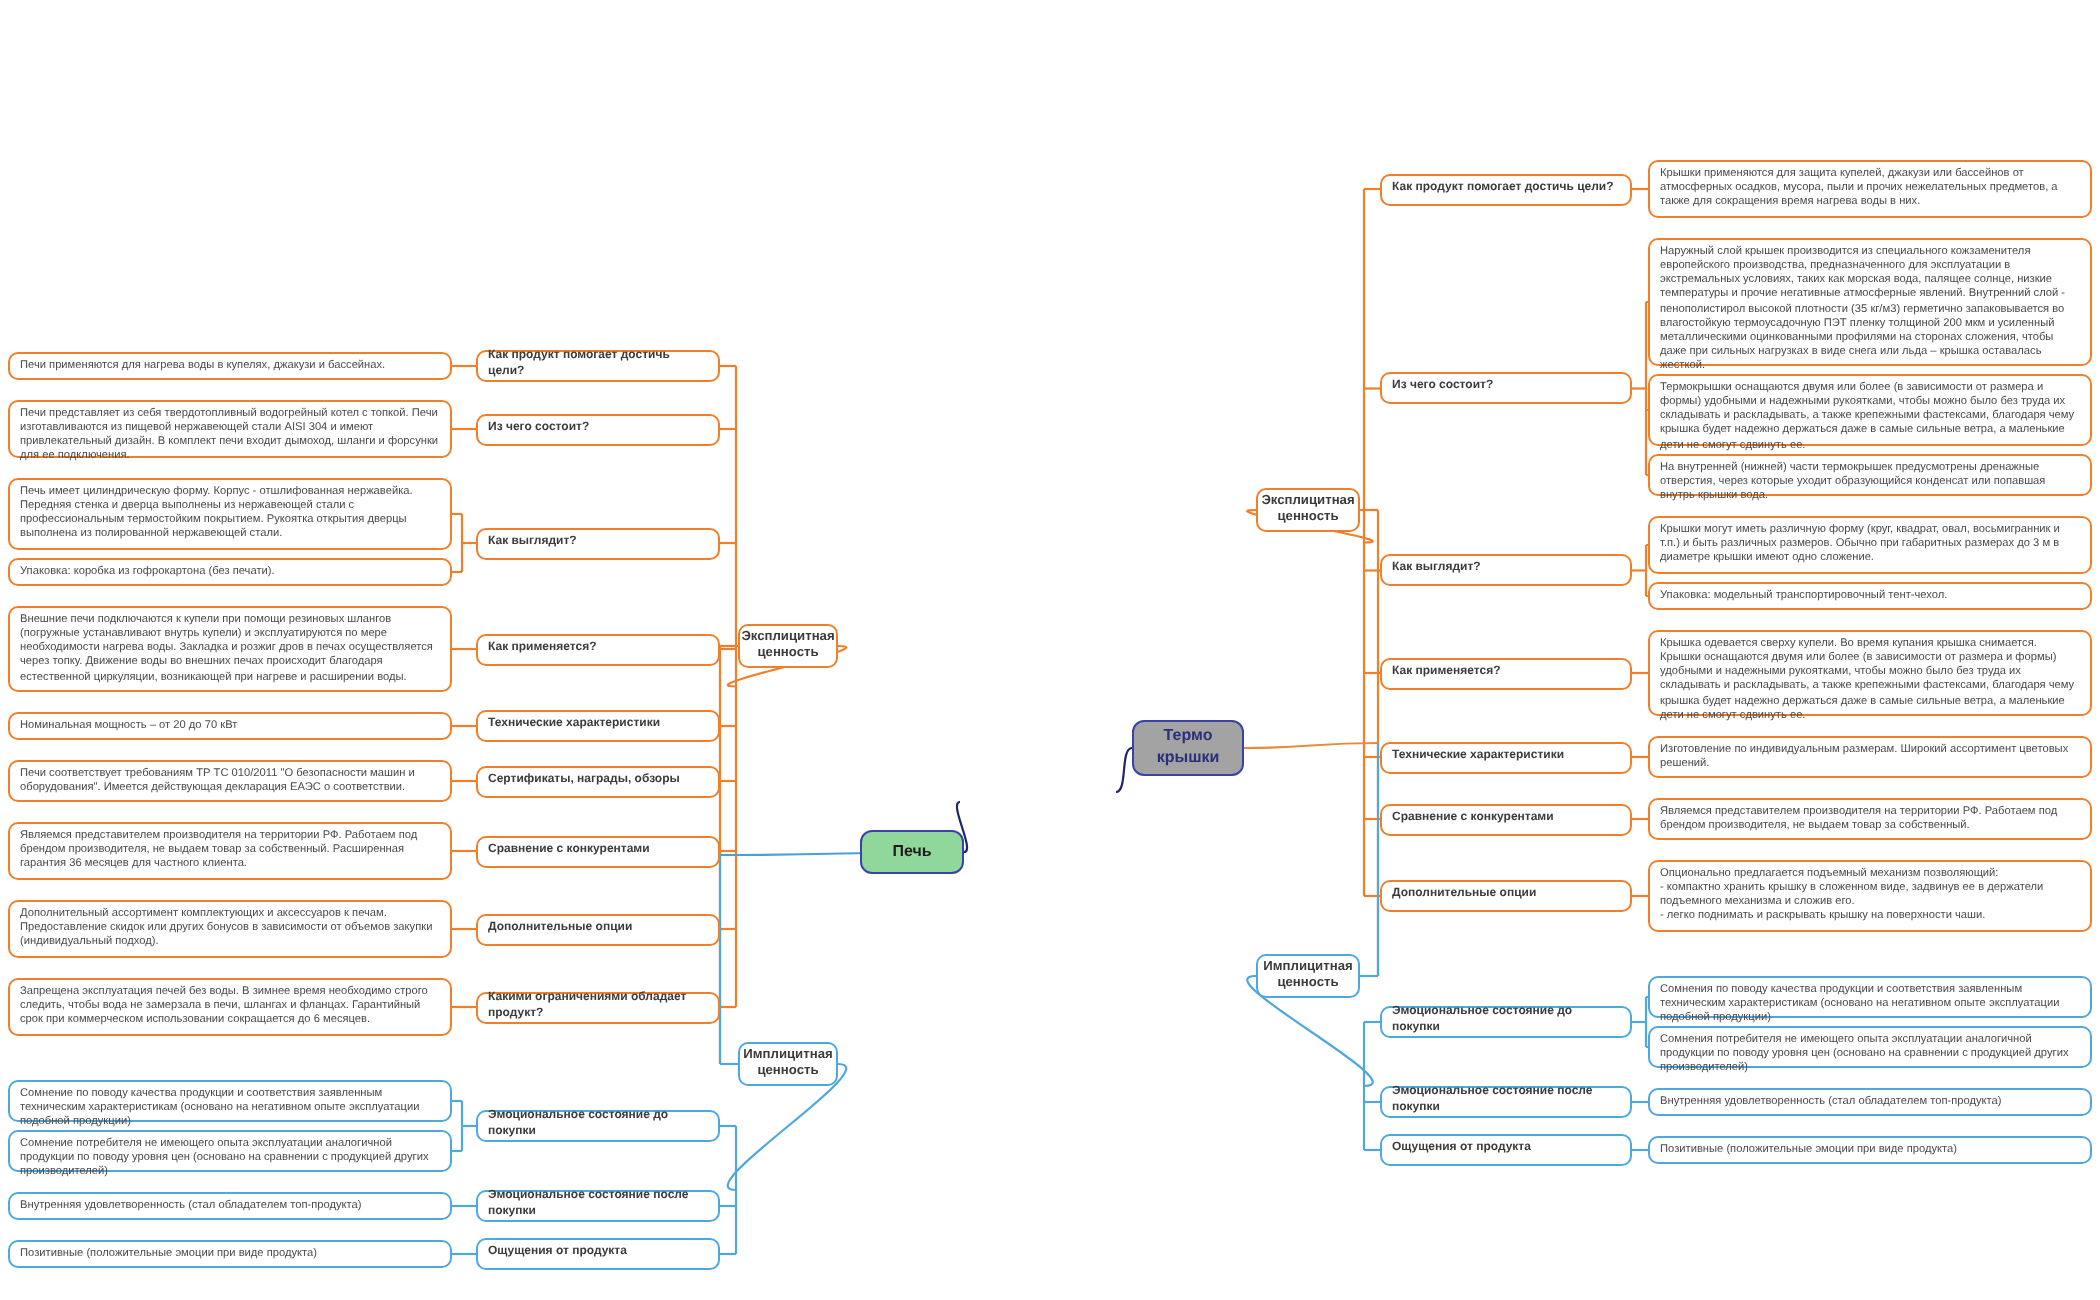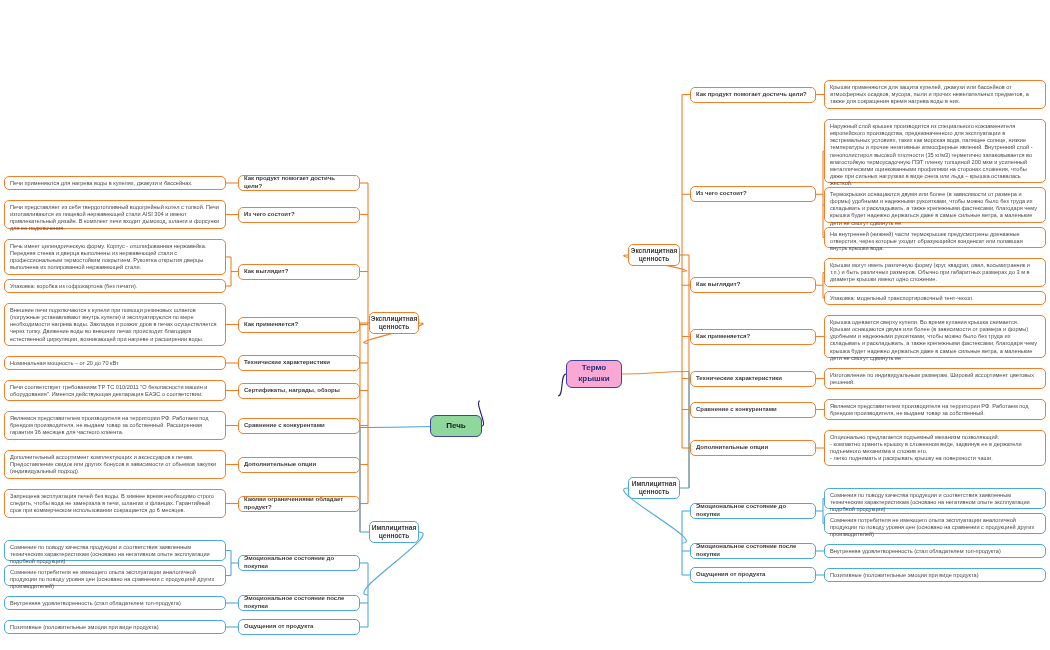--- a/index.html
+++ b/index.html
@@ -15,21 +15,21 @@
   .node.lvl1{font-weight:bold;display:flex;align-items:center;justify-content:center;
              text-align:center;color:#3b3b3b;border-width:1.4px;}
   .orange{border-color:#F07F2A;}
   .blue{border-color:#4FA8DC;}
   .center-node{position:absolute;border-radius:7px;background:#3B43A6;border:1.6px solid #1d2470;
       color:#F5C327;font-weight:bold;font-size:8.2px;text-align:center;display:flex;
       align-items:center;justify-content:center;line-height:1.35;box-sizing:border-box;}
   .prod-node{position:absolute;border-radius:6px;border:1.4px solid #3B43A6;
       font-weight:bold;font-size:8px;text-align:center;display:flex;align-items:center;
       justify-content:center;line-height:1.35;box-sizing:border-box;}
-  .prod-yellow{background:#f9a8d4;color:#2a2f7a;}
+  .prod-yellow{background:#a3a3a3;color:#2a2f7a;}
   .prod-green{background:#8FD79B;color:#1d1d1d;}
 </style>
 </head>
 <body>
 
 <div id="canvas">
   <svg class="links" id="links">
       <path d="M 226 183 L 238 183" fill="none" stroke="#F07F2A" stroke-width="1.1"></path>
       <path d="M 226 214.5 L 238 214.5" fill="none" stroke="#F07F2A" stroke-width="1.1"></path>
       <path d="M 231 257 L 231 286" fill="none" stroke="#F07F2A" stroke-width="1.1"></path>

